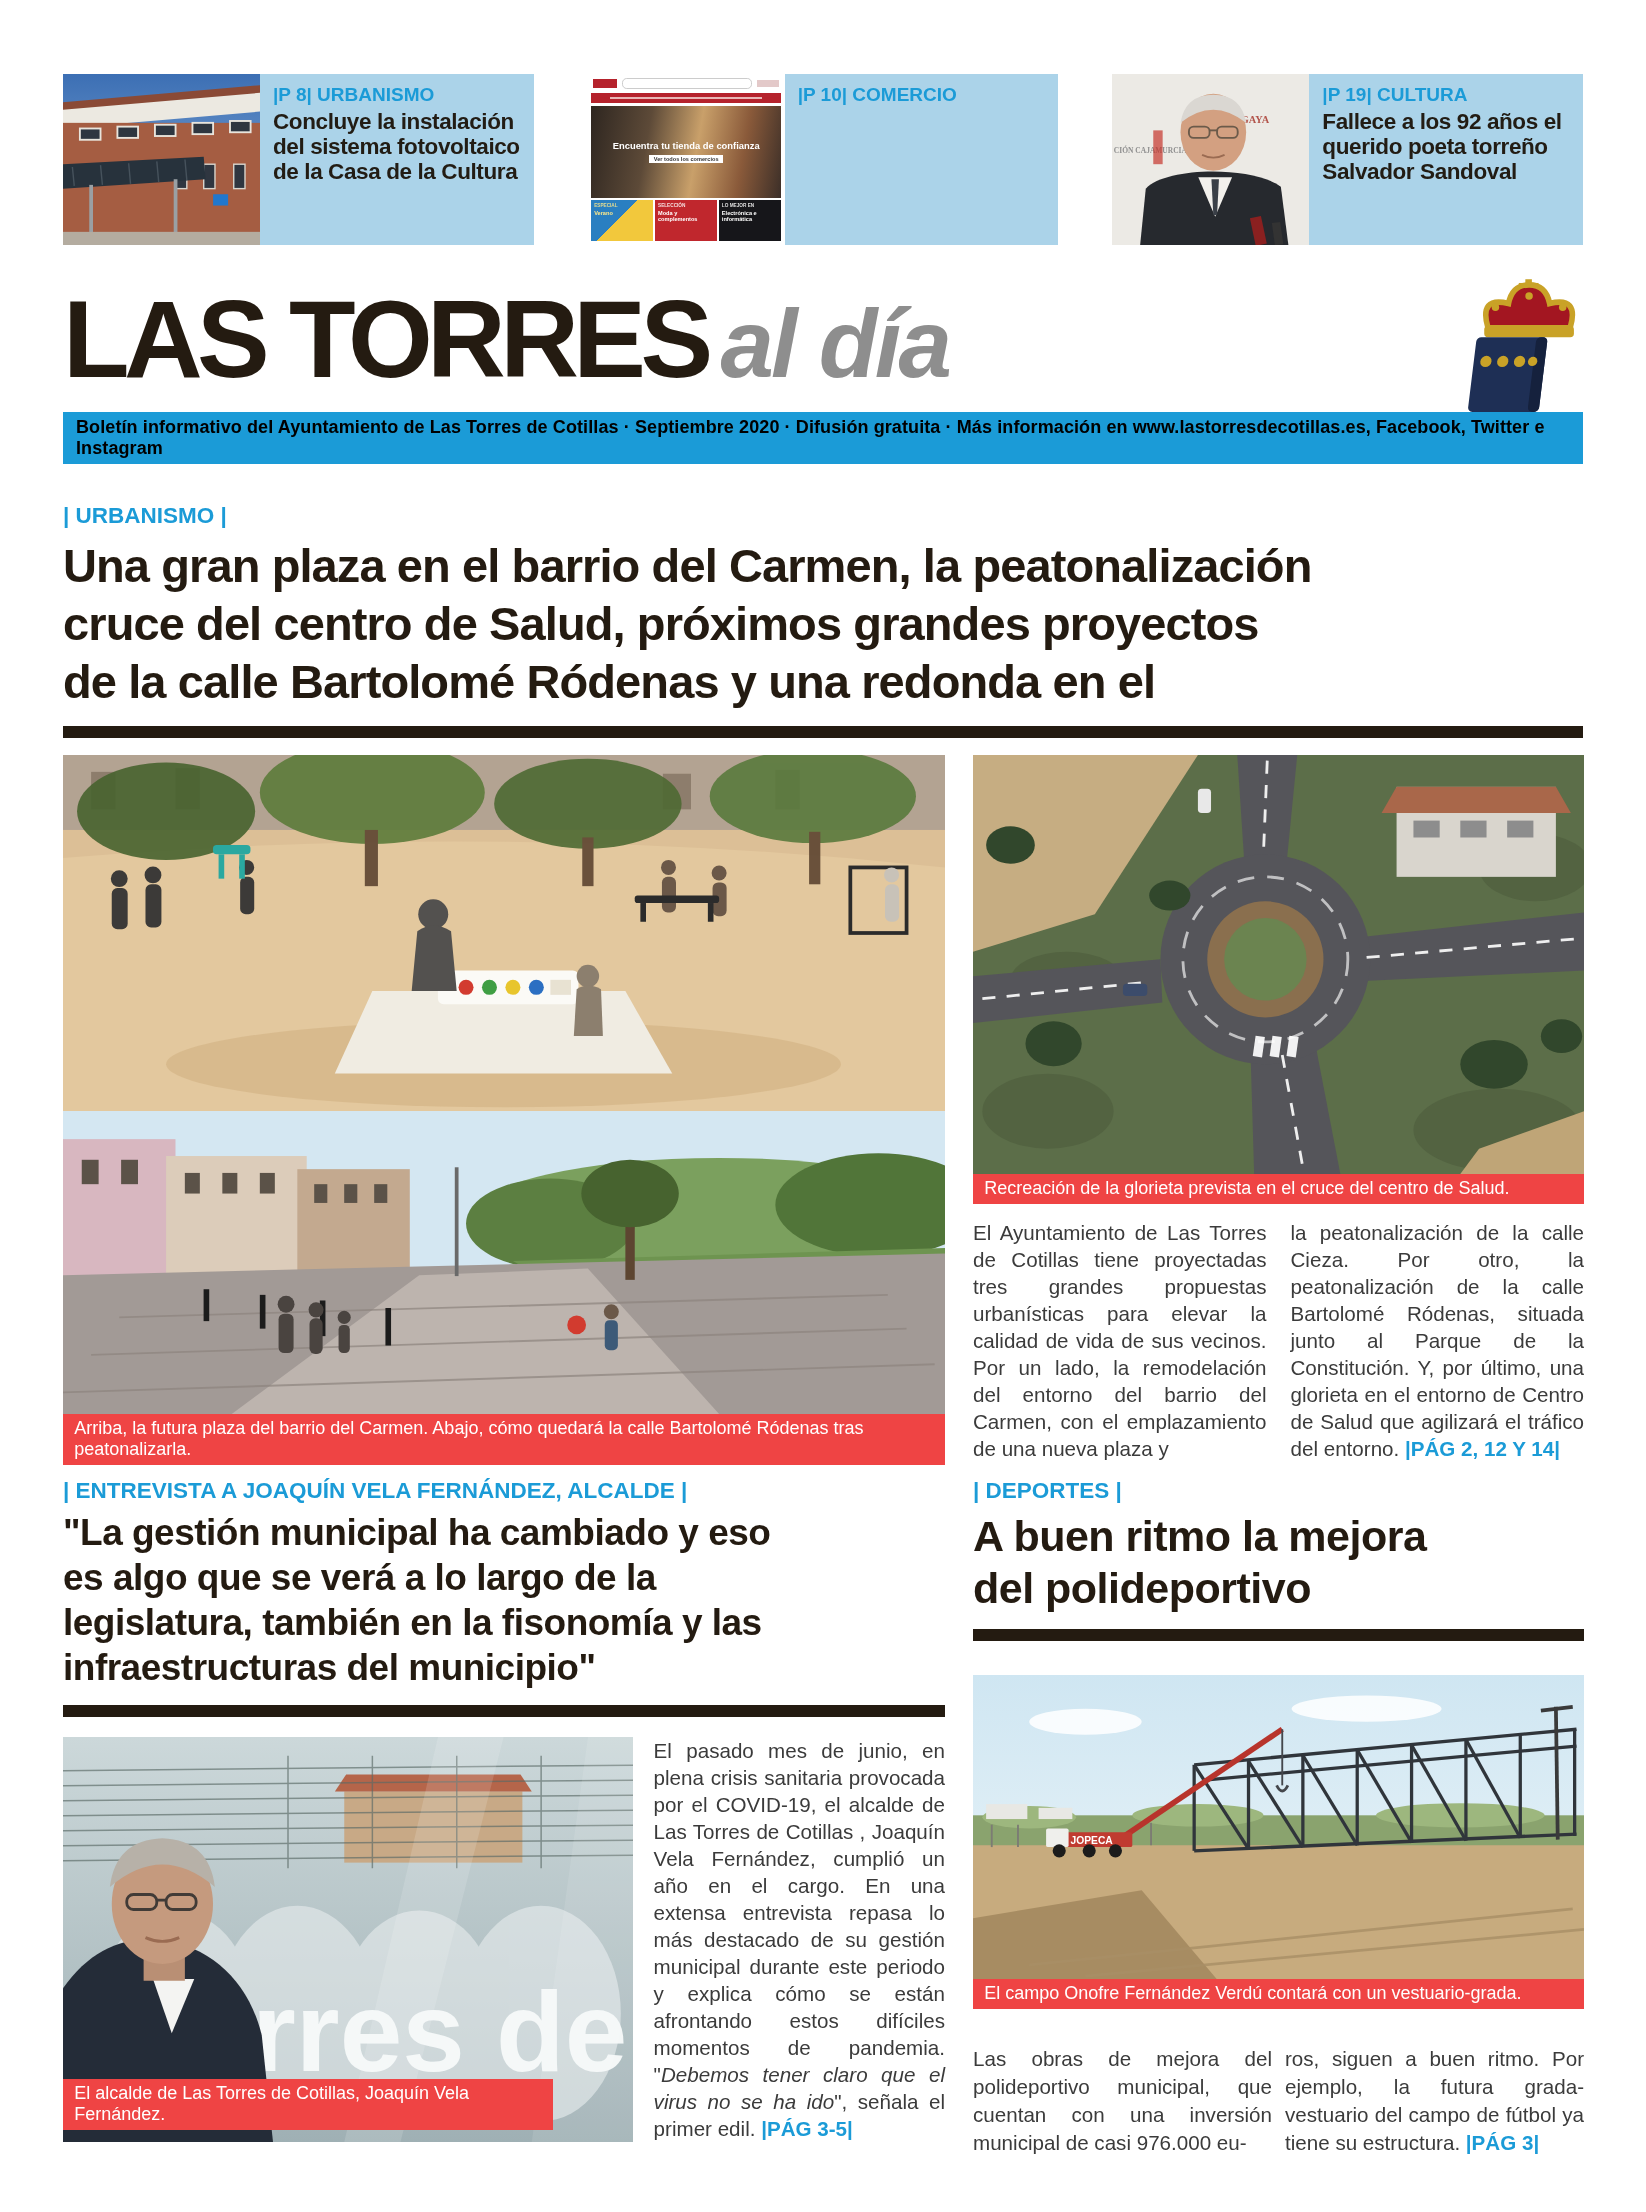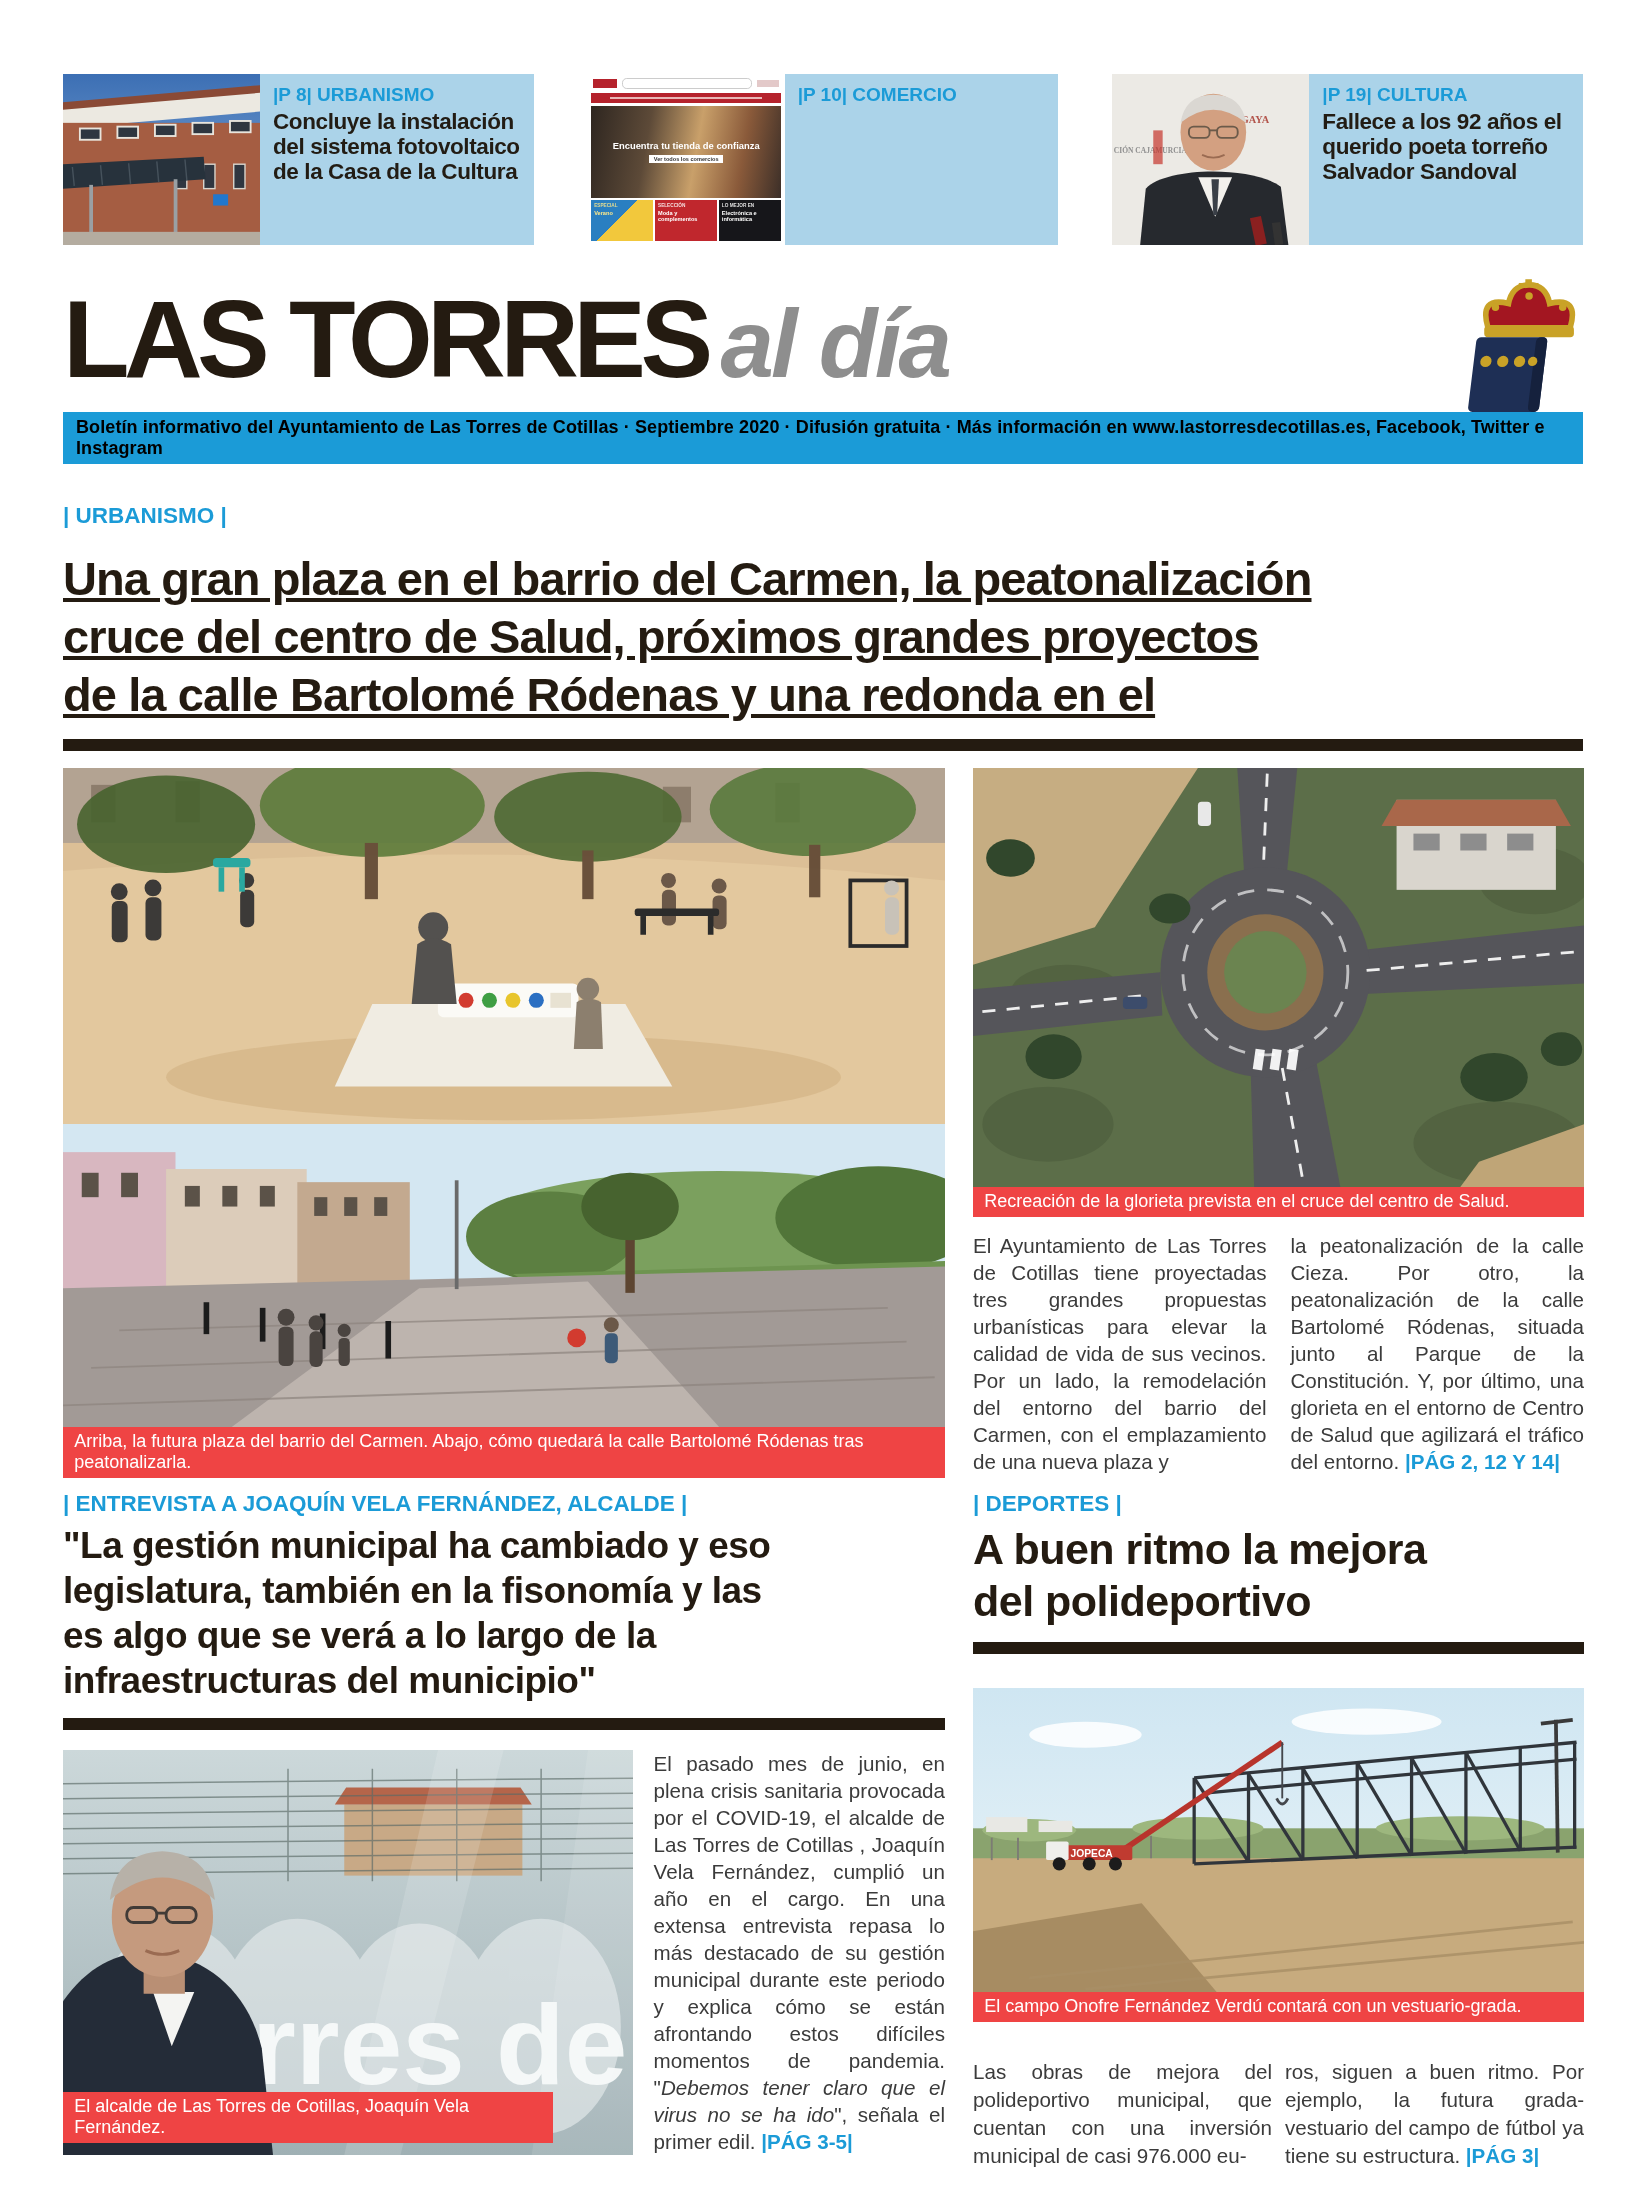--- a/index.html
+++ b/index.html
@@ -210,21 +210,21 @@
       </g>
     </svg>
   </header>
 
   <div class="infobar">
     <span>Boletín informativo del Ayuntamiento de Las Torres de Cotillas · Septiembre 2020 · Difusión gratuita · Más información en www.lastorresdecotillas.es, Facebook, Twitter e Instagram</span>
   </div>
 
   <section class="sec-urbanismo">
     <div class="section-label">| URBANISMO |</div>
-    <h2 class="headline headline-xl" style="margin:21px 0 0 0;text-decoration:underline;">
+    <h2 class="headline headline-xl" style="margin:8px 0 0 0;">
       <span>Una gran plaza en el barrio del Carmen, la peatonalización</span>
       <span>cruce del centro de Salud, próximos grandes proyectos</span>
       <span>de la calle Bartolomé Ródenas y una redonda en el</span>
     </h2>
     <div class="rule"></div>
   </section>
 
   <div class="main-grid">
 
     <div>
@@ -408,22 +408,22 @@
       <div class="intro-cols">
         <p class="body-text">El Ayuntamiento de Las Torres de Cotillas tiene proyectadas tres grandes propuestas urbanísticas para elevar la calidad de vida de sus vecinos. Por un lado, la remodelación del entorno del barrio del Carmen, con el emplazamiento de una nueva plaza y</p>
         <p class="body-text"><span>la peatonalización de la calle Cieza. Por otro, la peatonalización de la calle Bartolomé Ródenas, situada junto al Parque de la Constitución. Y, por último, una glorieta en el entorno de Centro de Salud que agilizará el tráfico del entorno. </span><span class="pageref">|PÁG 2, 12 Y 14|</span></p>
       </div>
     </div>
 
     <section>
       <div class="section-label">| ENTREVISTA A JOAQUÍN VELA FERNÁNDEZ, ALCALDE |</div>
       <h2 class="headline headline-l" style="margin:5.6px 0 0 0;">
         <span>"La gestión municipal ha cambiado y eso</span>
+        <span>es algo que se verá a lo largo de la</span>
         <span>legislatura, también en la fisonomía y las</span>
-        <span>es algo que se verá a lo largo de la</span>
         <span>infraestructuras del municipio"</span>
       </h2>
       <div class="rule"></div>
       <div class="ent-row">
         <div class="photo mayor">
           <svg viewBox="0 0 608 432" preserveAspectRatio="none">
             <defs>
                 <linearGradient id="glass" x1="0" y1="0" x2="0" y2="1">
               <stop offset="0" stop-color="#ccd8da"></stop>
                   <stop offset="1" stop-color="#9fb0b4"></stop>

